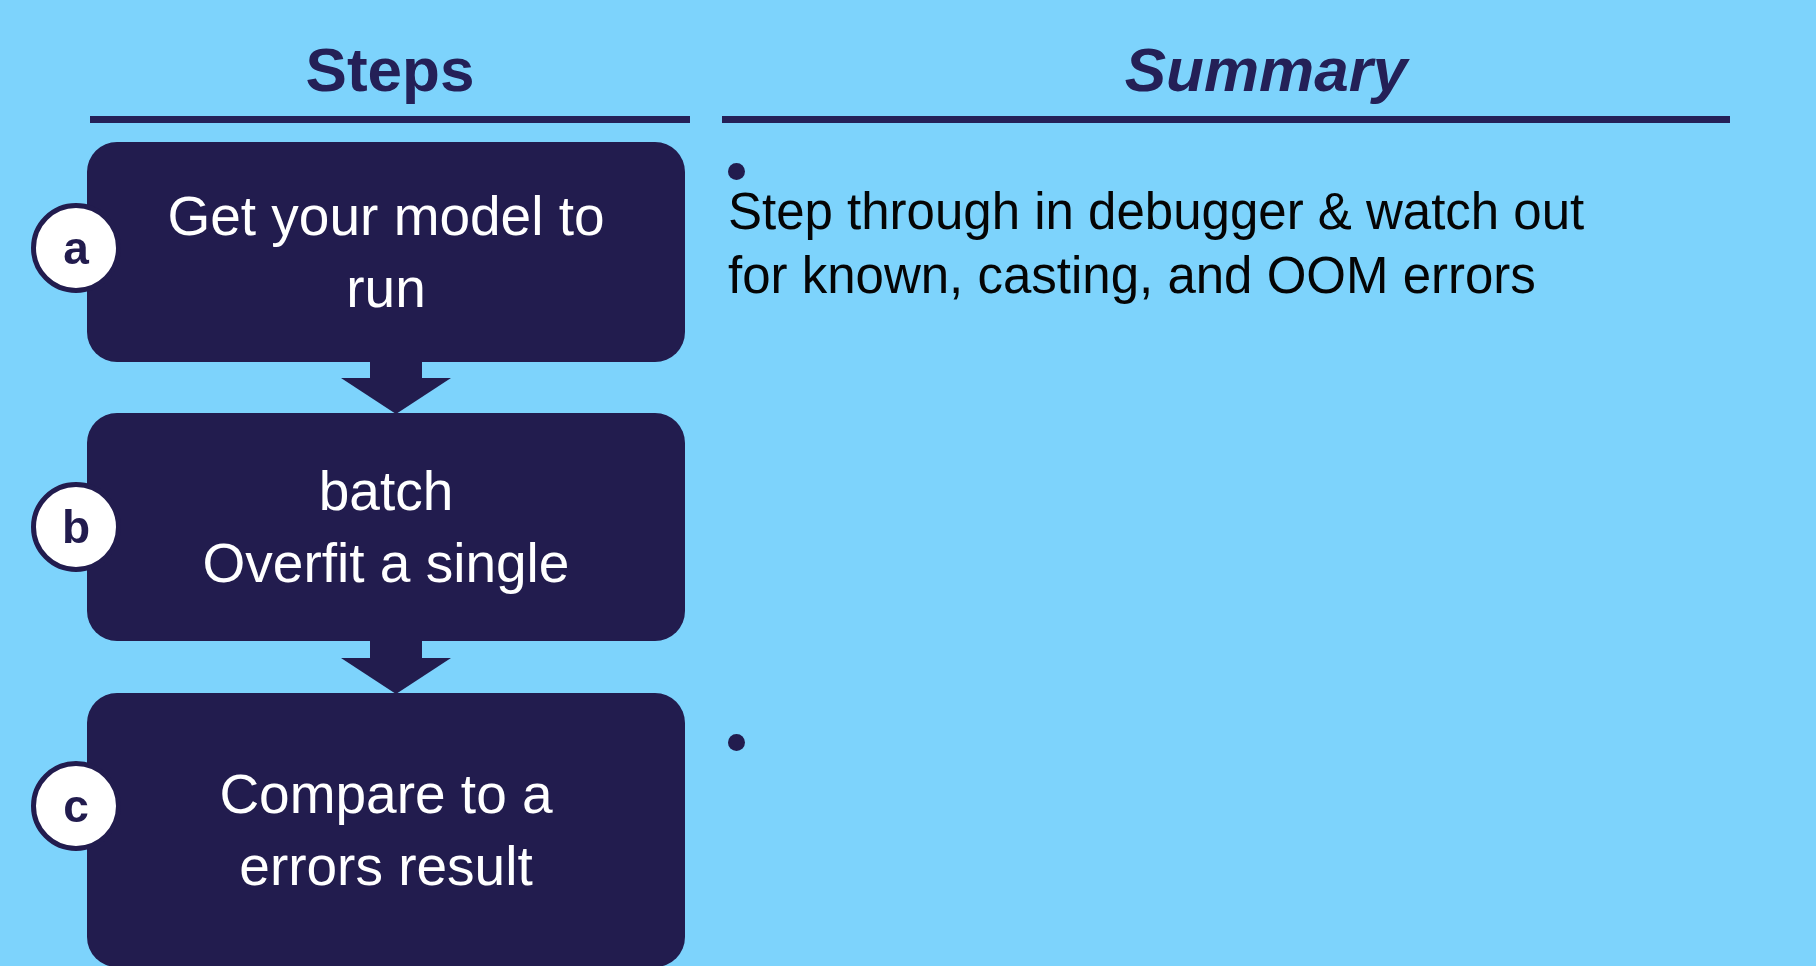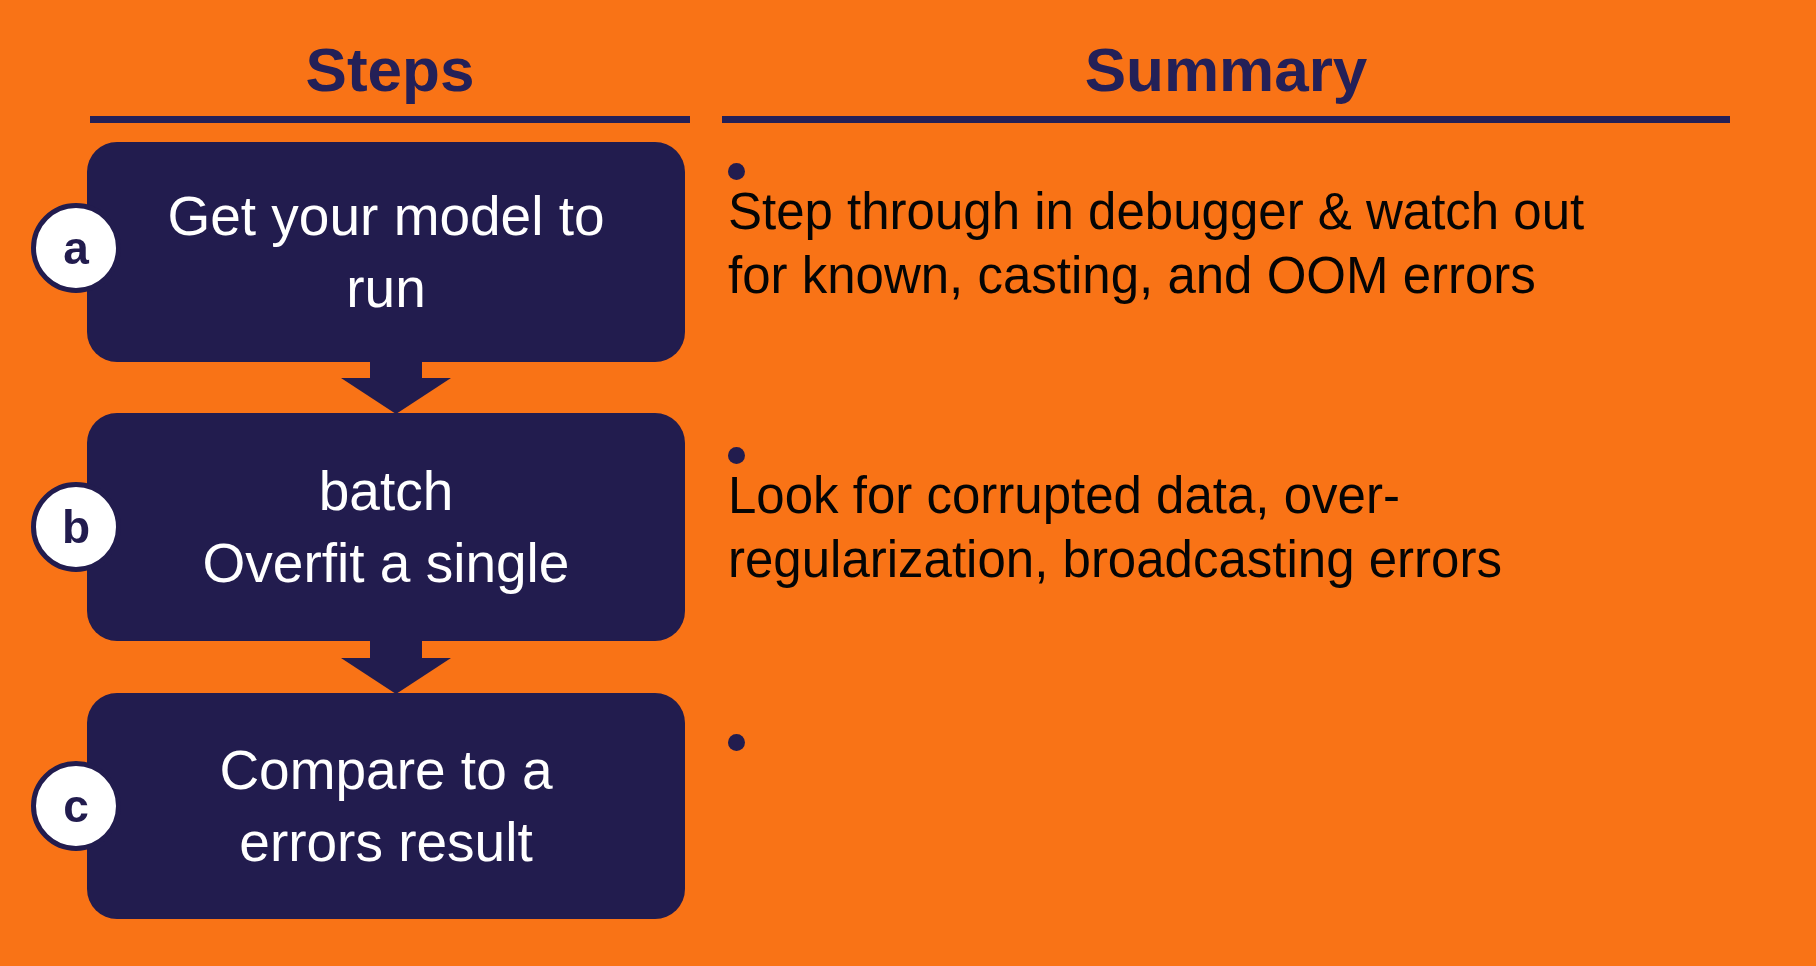--- a/index.html
+++ b/index.html
@@ -1,37 +1,37 @@
 <!DOCTYPE html>
 <html><head>
 <meta charset="utf-8">
 <style>
   html, body { margin: 0; padding: 0; background: #ffffff; }
   .canvas {
     position: relative;
     width: 1816px;
     height: 966px;
-    background: #f97316;
+    background: #7dd3fc;
     font-family: "Liberation Sans", sans-serif;
     overflow: hidden;
   }
 
   
   .col-header {
     position: absolute;
     top: 34px;
     font-size: 62px;
     font-weight: bold;
     color: #242057;
     text-align: center;
     line-height: 72px;
     white-space: nowrap;
   }
   .steps-header   { left: 90px;  width: 600px;  }
-  .summary-header { left: 722px; width: 1008px; }
+  .summary-header { left: 762px; width: 1008px; font-style: italic; }
 
   .rule {
     position: absolute;
     top: 116px;
     height: 7px;
     background: #242057;
   }
   .rule-steps   { left: 90px;  width: 600px;  }
   .rule-summary { left: 722px; width: 1008px; }
 
@@ -43,21 +43,21 @@
     background: #221c4e;
     border-radius: 30px;
     color: #ffffff;
     display: flex;
     flex-direction: column;
     align-items: center;
     justify-content: center;
   }
   .box-a { top: 142px; height: 220px; }
   .box-b { top: 413px; height: 228px; }
-  .box-c { top: 693px; height: 226px; }
+  .box-c { top: 693px; height: 274px; }
   .box-line {
     font-size: 55px;
     line-height: 72px;
     white-space: nowrap;
   }
 
   
   .badge {
     position: absolute;
     left: 31px;
@@ -167,24 +167,17 @@
     <span>c</span>
   </div>
 
   <div class="bullet bullet-1">
     <span class="dot"></span>
     <div class="bullet-text">
       <div class="bullet-line">Step through in debugger &amp; watch out</div>
       <div class="bullet-line">for known, casting, and OOM errors</div>
     </div>
   </div>
-  <div class="bullet bullet-2">
-    <span class="dot"></span>
-    <div class="bullet-text">
-      <div class="bullet-line">Look for corrupted data, over-</div>
-      <div class="bullet-line">regularization, broadcasting errors</div>
-    </div>
-  </div>
   <div class="bullet bullet-3">
     <span class="dot"></span>
   </div>
 
 </div>
 
 </body></html>

